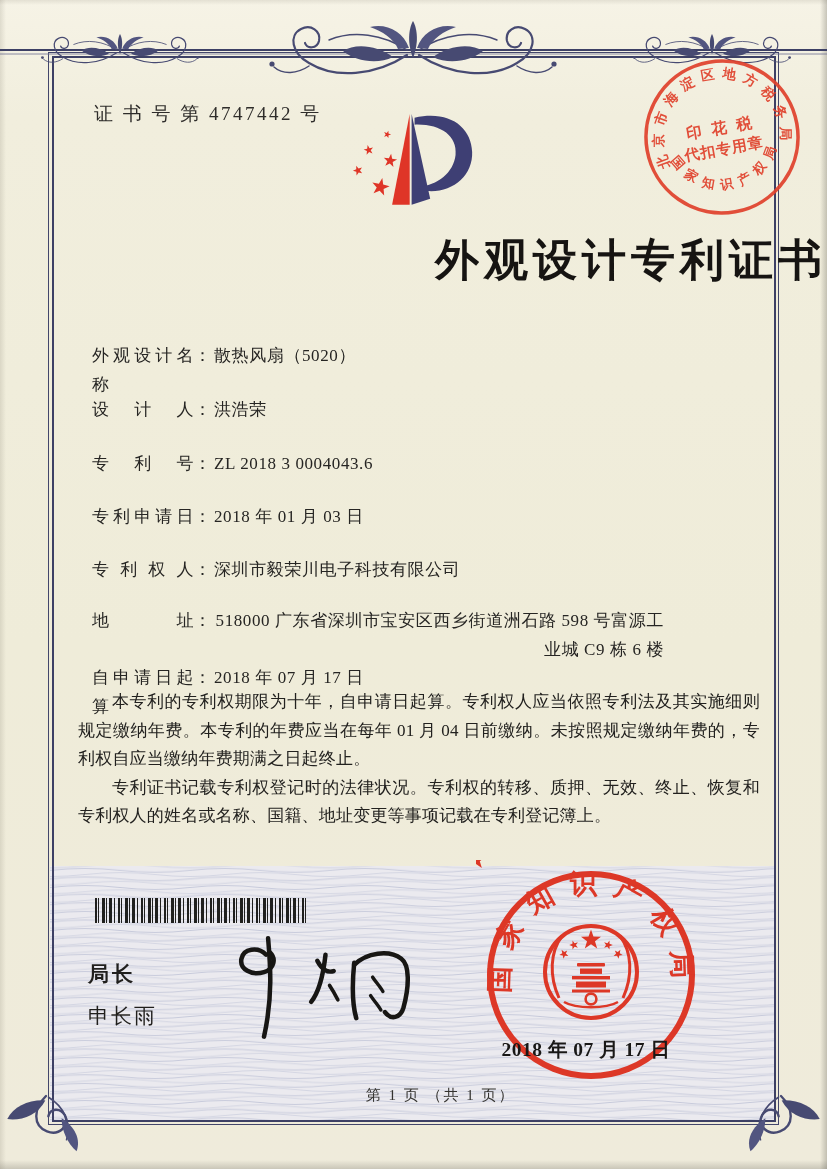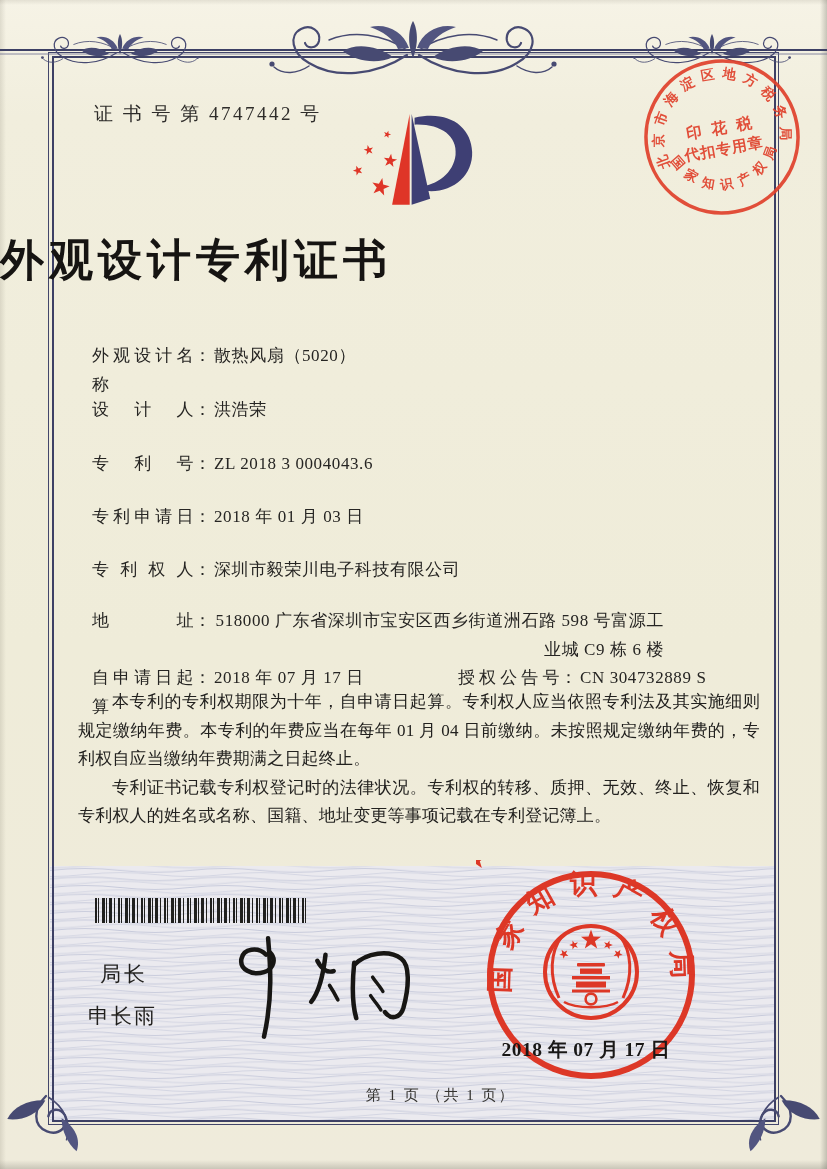--- a/index.html
+++ b/index.html
@@ -13,40 +13,40 @@
                    linear-gradient(270deg,rgba(90,88,80,.30) 0,rgba(0,0,0,0) 7px),
                    linear-gradient(0deg,rgba(90,88,80,.25) 0,rgba(0,0,0,0) 9px),
                    linear-gradient(180deg,rgba(120,115,100,.15) 0,rgba(0,0,0,0) 5px);}
   .frame{position:absolute;left:48px;top:52px;width:729px;height:1071px;
          border:1.2px solid #43466b;z-index:2;}
   .frame::before{content:"";position:absolute;inset:2.5px;border:2px solid #3d4065;}
   .waves{position:absolute;left:50px;top:866px;width:726px;height:256px;z-index:1;}
   .certno{position:absolute;left:94px;top:101px;font-size:19px;letter-spacing:2.5px;
           color:#2e2c2a;z-index:3;}
   .logo{position:absolute;left:331px;top:110px;z-index:3;}
-  .title{position:absolute;left:0;top:231px;width:827px;text-align:left;
+  .title{position:absolute;left:0;top:231px;width:827px;text-align:right;
          font-size:44px;font-weight:700;letter-spacing:5px;color:#161412;z-index:3;}
   .fields{position:absolute;left:0;top:0;width:827px;z-index:3;font-size:17px;color:#262523;}
   .frow{position:absolute;left:92px;width:690px;line-height:29px;letter-spacing:.6px;}
   .flabel{display:inline-block;width:102px;text-align:justify;text-align-last:justify;
           vertical-align:top;}
   .fcolon{display:inline-block;width:20px;vertical-align:top;}
   .fvalue{display:inline-block;vertical-align:top;max-width:560px;}
   .addr{width:492px;margin-left:-42px;text-indent:42px;text-align:right;}
   .pair2{position:absolute;left:366px;top:0;}
   .paras{position:absolute;left:78px;top:688px;width:682px;z-index:3;
          font-size:17px;line-height:28.6px;color:#22211f;text-align:justify;letter-spacing:.2px;}
   .paras p{margin:0;text-indent:34px;}
   .barcode{position:absolute;left:95px;top:898px;width:214px;height:25px;z-index:3;
     background:repeating-linear-gradient(90deg,
       #20201e 0 2px,transparent 2px 3px,#20201e 3px 4px,transparent 4px 7px,
       #20201e 7px 10px,transparent 10px 11px,#20201e 11px 12px,transparent 12px 14px,
       #20201e 14px 17px,transparent 17px 19px,#20201e 19px 20px,transparent 20px 23px);}
-  .signer-title{position:absolute;left:100px;top:960px;font-size:21px;letter-spacing:3px;
-          color:#201f1d;z-index:3;}
+  .signer-title{position:absolute;left:88px;top:960px;font-size:21px;letter-spacing:3px;
+          color:#201f1d;z-index:3;font-weight:bold;}
   .signer-name{position:absolute;left:88px;top:1002px;font-size:21px;letter-spacing:2px;
           color:#201f1d;z-index:3;}
   .signature{position:absolute;left:223px;top:932px;z-index:4;}
   .tax-stamp{position:absolute;left:638px;top:53px;z-index:4;opacity:.92;}
   .big-seal{position:absolute;left:476px;top:860px;z-index:4;opacity:.95;}
   .seal-date{position:absolute;left:498px;top:1036px;width:176px;text-align:center;
           font-size:19.5px;font-weight:700;letter-spacing:.5px;color:#191817;z-index:5;}
   .footer{position:absolute;left:48px;top:1086px;width:729px;text-align:center;
           font-size:15px;letter-spacing:2px;color:#33322f;z-index:3;padding-left:28px;}
   .ornaments{position:absolute;left:0;top:0;z-index:2;}
@@ -156,23 +156,20 @@
       <span class="flabel">专利申请日</span><span class="fcolon">：</span><span class="fvalue">2018 年 01 月 03 日</span>
     </div>
     <div class="frow" style="top:555px">
       <span class="flabel">专利权人</span><span class="fcolon">：</span><span class="fvalue">深圳市毅荣川电子科技有限公司</span>
     </div>
     <div class="frow" style="top:606px">
       <span class="flabel">地址</span><span class="fcolon">：</span><span class="fvalue addr">518000 广东省深圳市宝安区西乡街道洲石路 598 号富源工业城 C9 栋 6 楼</span>
     </div>
     <div class="frow" style="top:663px">
       <span class="flabel">自申请日起算</span><span class="fcolon">：</span><span class="fvalue">2018 年 07 月 17 日</span>
-      <span class="pair2">
-        <span class="flabel">授权公告号</span><span class="fcolon">：</span><span class="fvalue">CN 304732889 S</span>
-      </span>
     </div>
   </div>
 
   <div class="paras">
     <p>本专利的专利权期限为十年，自申请日起算。专利权人应当依照专利法及其实施细则规定缴纳年费。本专利的年费应当在每年 01 月 04 日前缴纳。未按照规定缴纳年费的，专利权自应当缴纳年费期满之日起终止。</p>
     <p>专利证书记载专利权登记时的法律状况。专利权的转移、质押、无效、终止、恢复和专利权人的姓名或名称、国籍、地址变更等事项记载在专利登记簿上。</p>
   </div>
 
   <div class="barcode"></div>
 

